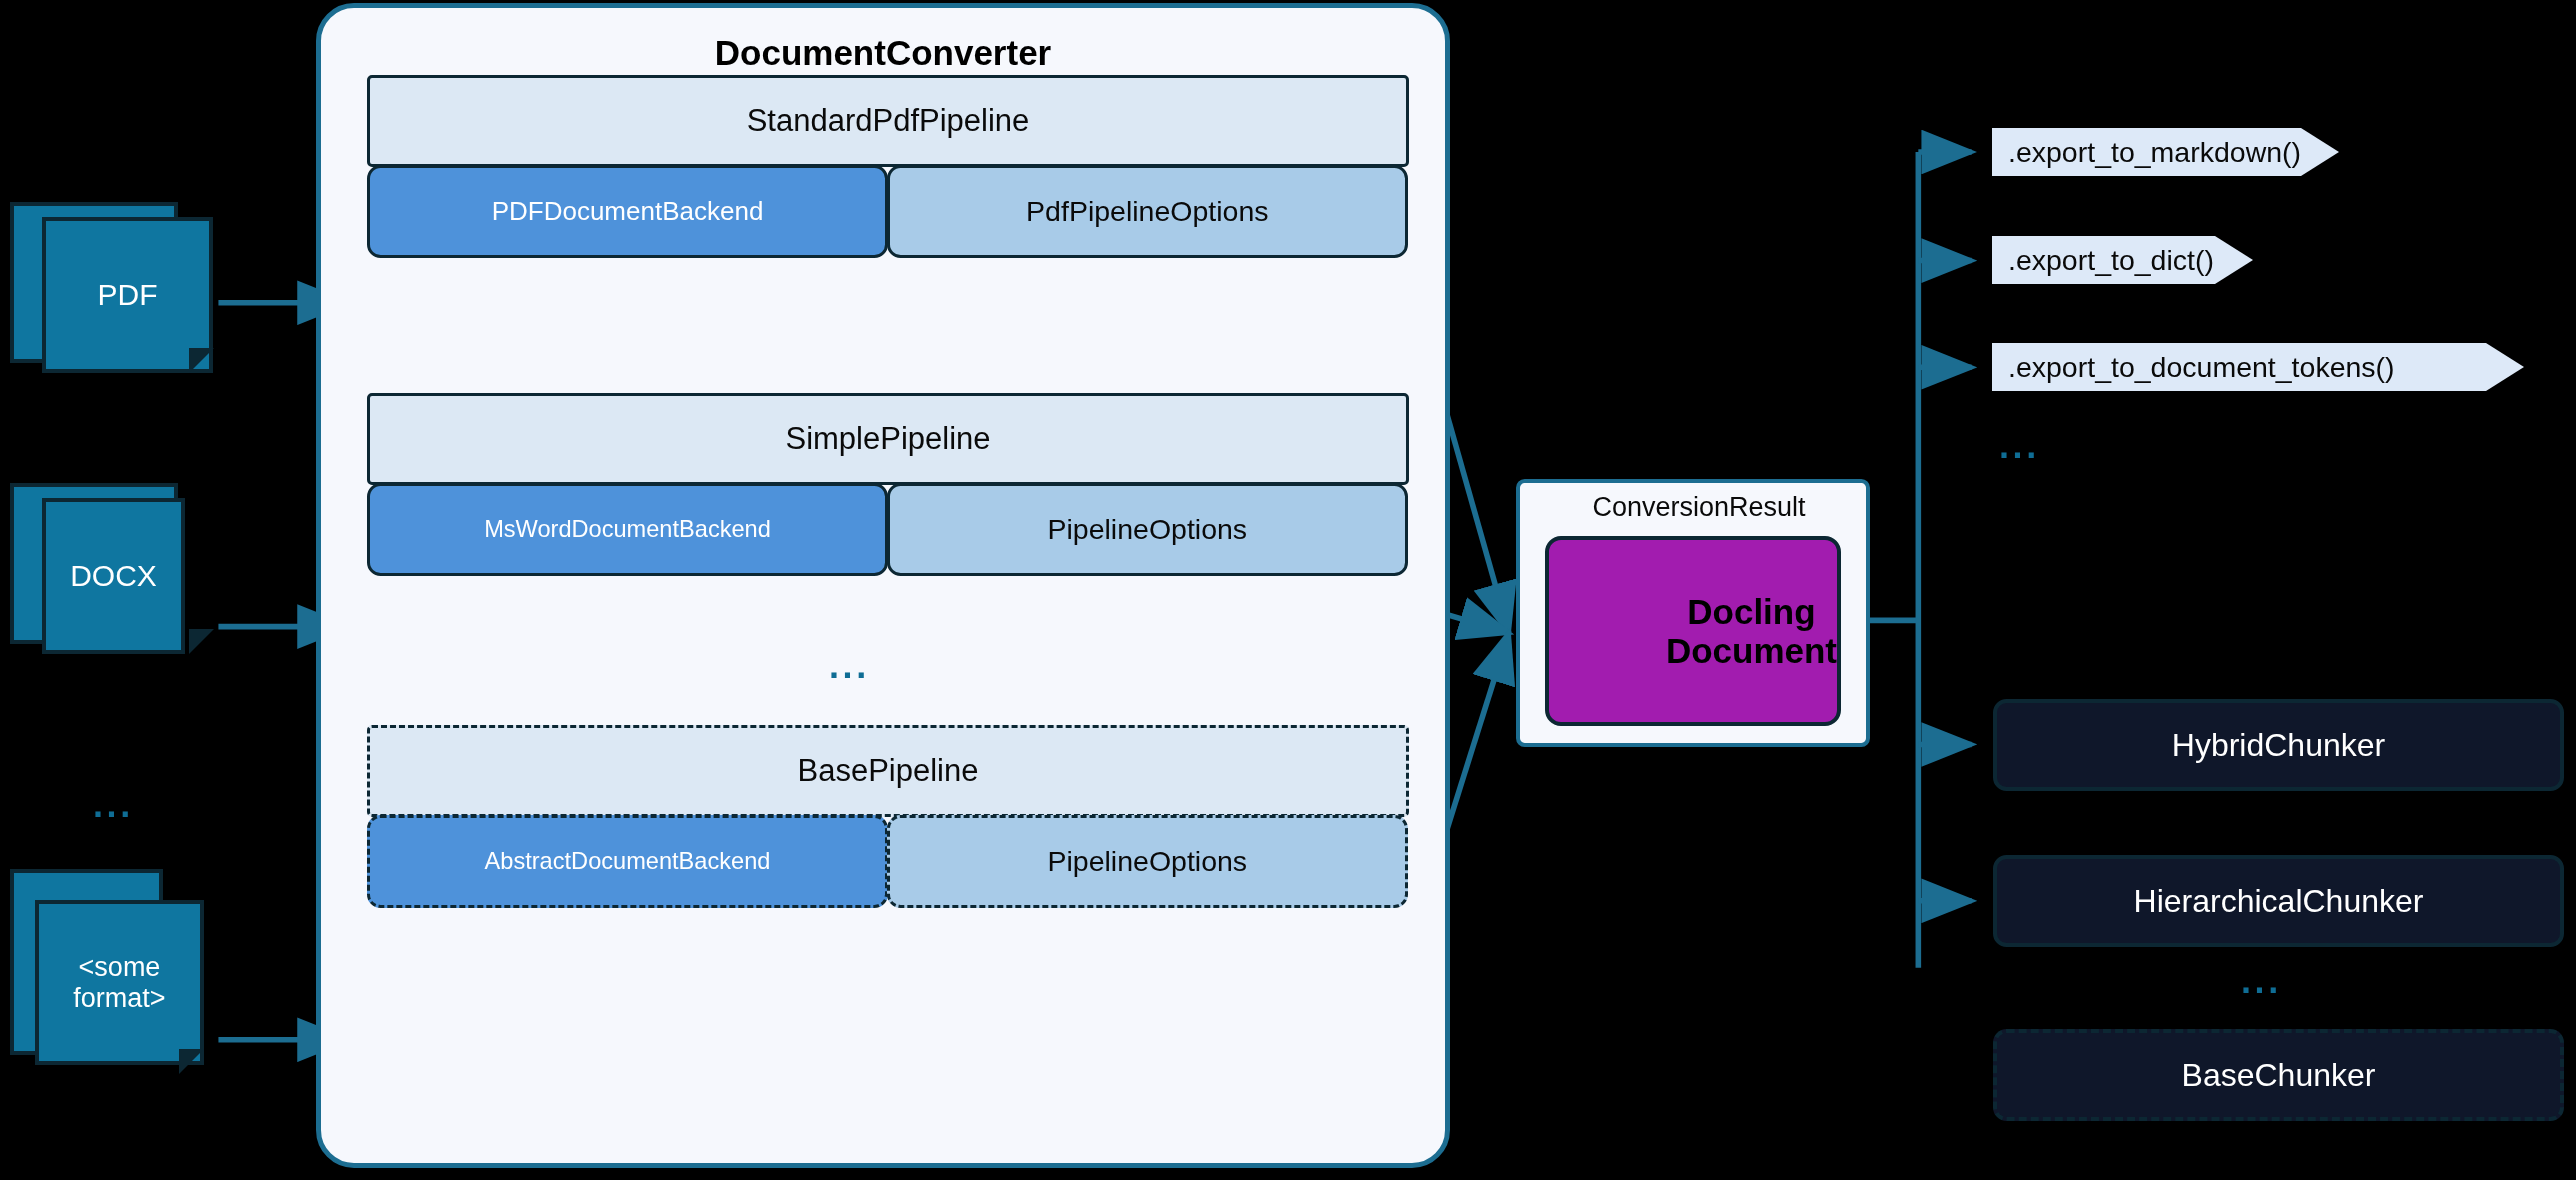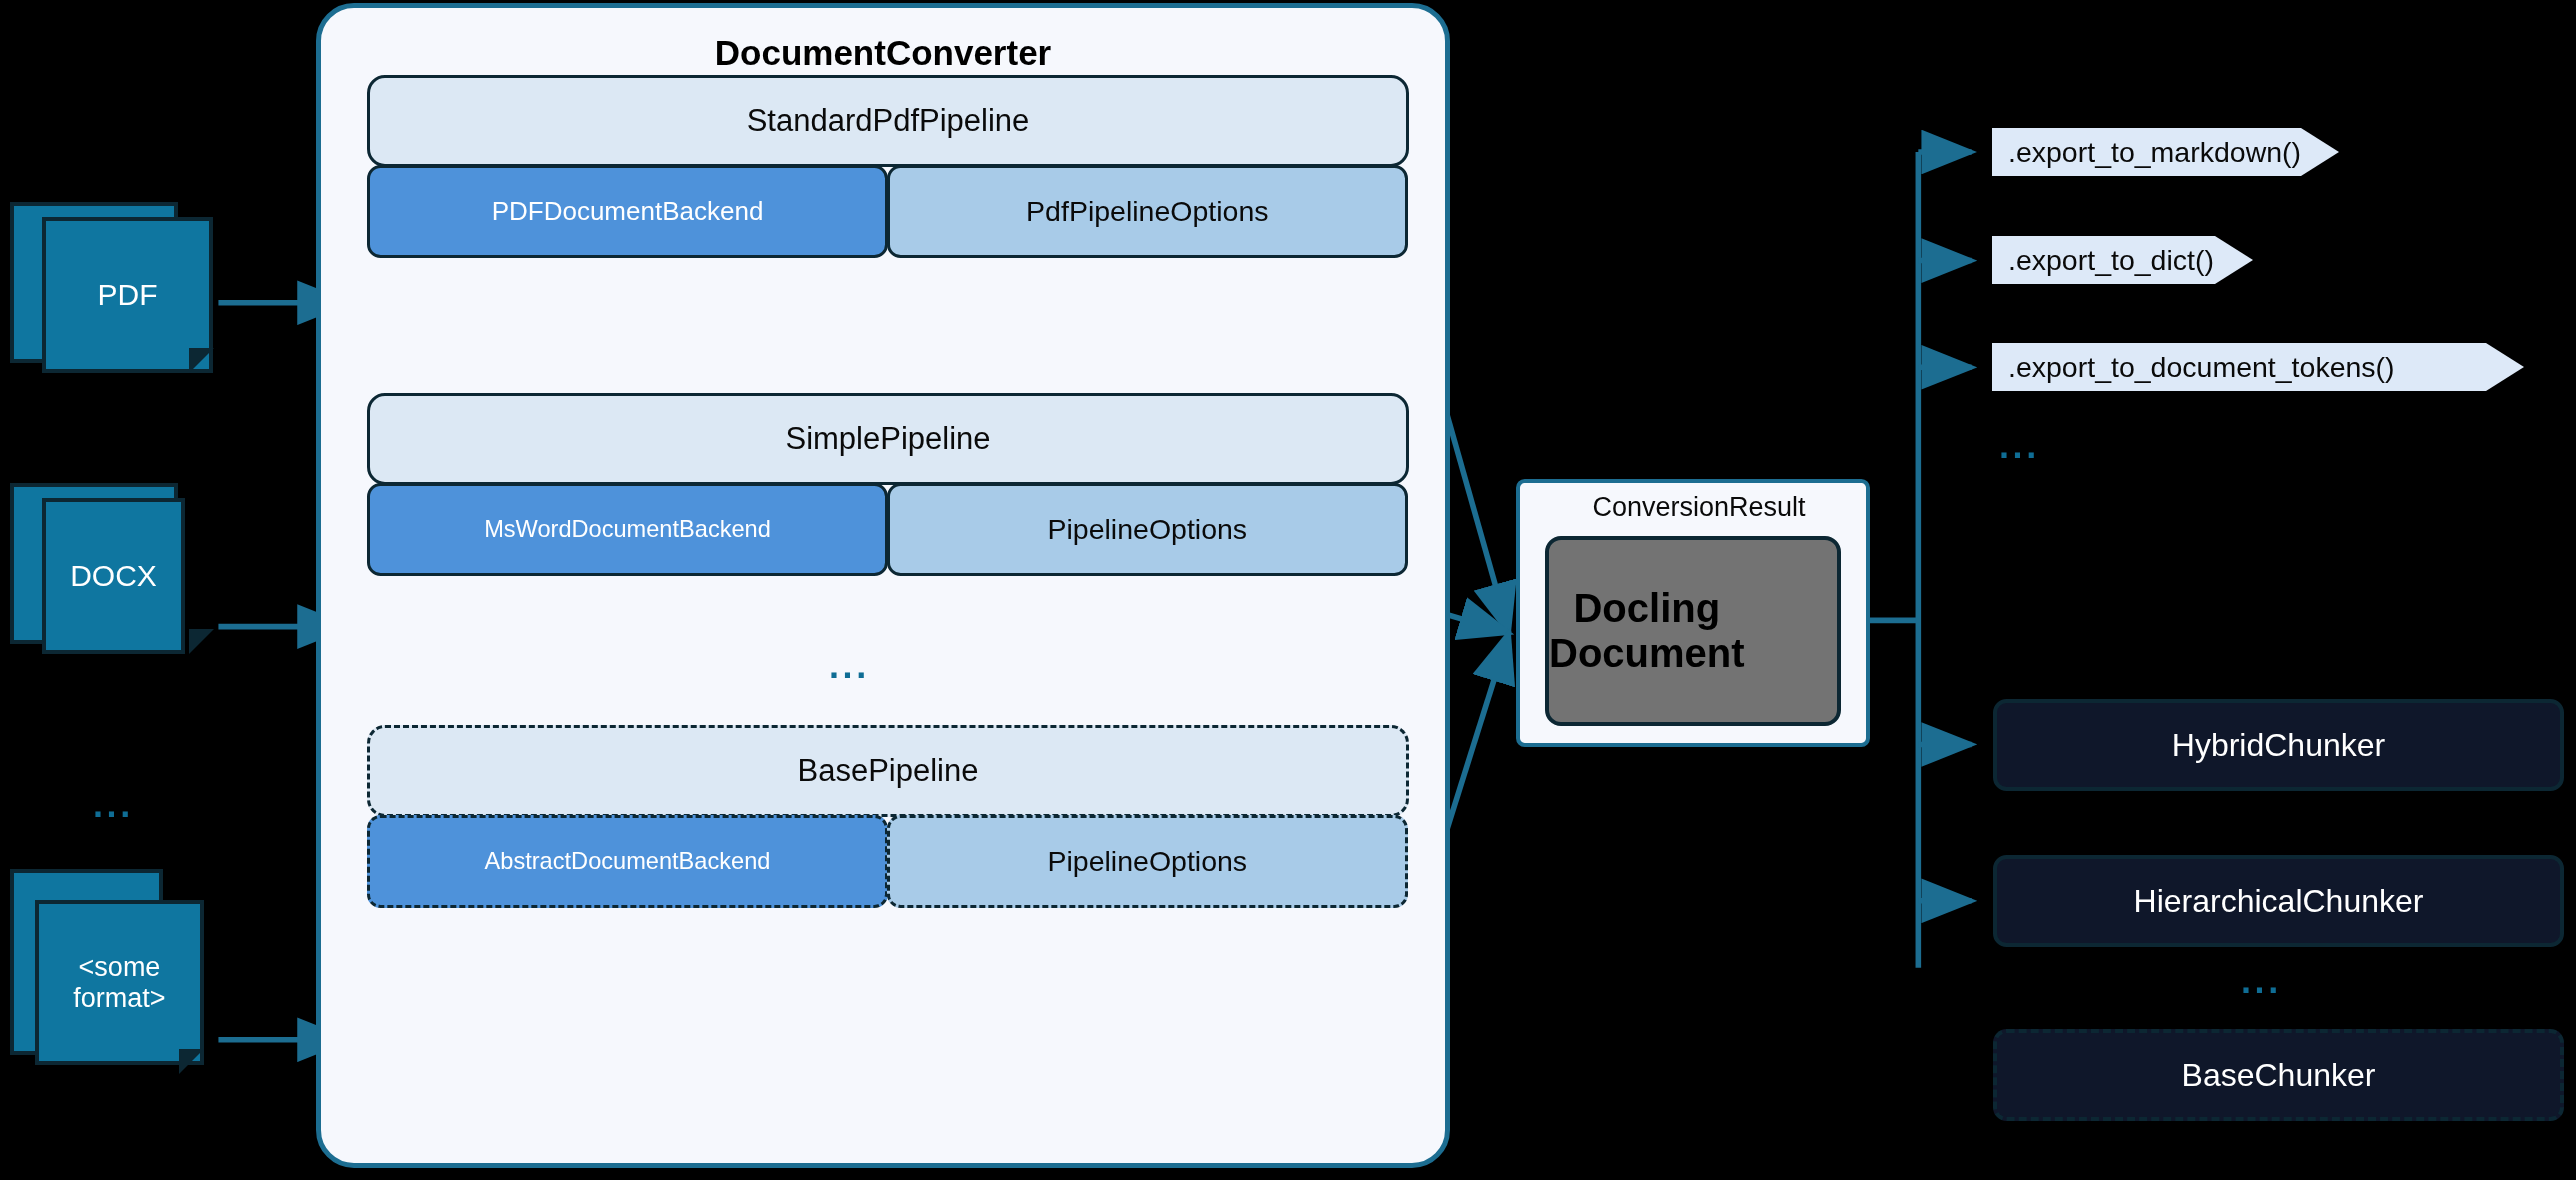--- a/index.html
+++ b/index.html
@@ -25,43 +25,43 @@
                  letter-spacing:.10em;line-height:1;}
 
   
   #converter-panel{position:absolute;left:316px;top:3.1px;width:1134px;height:1165px;
     background:#f6f8fd;border:5px solid #1c6d91;border-radius:38px;box-sizing:border-box;}
   #converter-title{position:absolute;left:0;right:0;top:25px;text-align:center;
     font-size:35px;font-weight:700;color:#000;}
 
   .pipeline{position:absolute;width:1042px;left:46px;}
   .pl-head{height:92px;background:#dce8f4;border:3.7px solid #0c2733;
-    border-radius:18px;box-sizing:border-box;display:flex;align-items:center;
+    border-radius:5px;box-sizing:border-box;display:flex;align-items:center;
     justify-content:center;font-size:31px;color:#0a0a0a;}
   .pl-row{display:flex;height:93px;margin-top:-2.5px;}
   .pl-backend{width:50%;background:#4e92da;border:3.7px solid #0c2733;
     border-radius:13.6px;box-sizing:border-box;display:flex;align-items:center;
     justify-content:center;color:#fff;font-size:26px;}
   .pl-backend.sm{font-size:23.6px;}
   .pl-opts{width:50%;background:#a8cbe8;border:3.7px solid #0c2733;
     border-radius:13.6px;box-sizing:border-box;display:flex;align-items:center;
     justify-content:center;color:#0a0a0a;font-size:28.5px;margin-left:-1.2px;}
   .pipeline.dashed .pl-head,
   .pipeline.dashed .pl-backend,
   .pipeline.dashed .pl-opts{border-style:dashed;}
 
   
   #conversion-result{position:absolute;left:1516px;top:479px;width:354px;height:268px;
     background:#f6f8fd;border:4.3px solid #1c6d91;border-radius:8.7px;box-sizing:border-box;}
   #conversion-result-label{position:absolute;left:0;right:0;top:8.7px;text-align:center;
     font-size:27px;color:#0a0a0a;padding-left:12px;}
   #docling-document{position:absolute;left:25px;right:25px;top:53px;bottom:17.4px;
-    background:#737373;border:4.3px solid #0c2733;border-radius:16px;box-sizing:border-box;
-    display:flex;align-items:center;justify-content:flex-start;text-align:center;
-    font-size:40px;font-weight:700;color:#000;line-height:1.12;}
+    background:#a21caf;border:4.3px solid #0c2733;border-radius:16px;box-sizing:border-box;
+    display:flex;align-items:center;justify-content:flex-end;text-align:center;
+    font-size:35px;font-weight:700;color:#000;line-height:1.12;}
 
   
   .export-chip{position:absolute;height:48px;background:#dde9f8;color:#0a0a0a;
     display:flex;align-items:center;font-size:28.5px;padding-left:16px;
     box-sizing:border-box;}
 
   
   .chunker{position:absolute;left:1993px;width:571px;height:92px;
     background:#0f172a;border:4.3px solid #0c2733;border-radius:13.6px;box-sizing:border-box;
     display:flex;align-items:center;justify-content:center;color:#fff;font-size:32px;}

